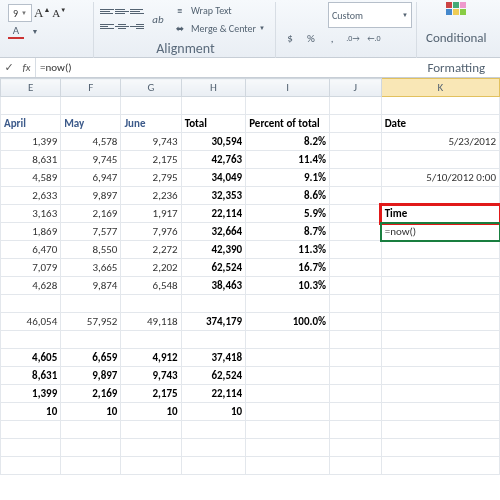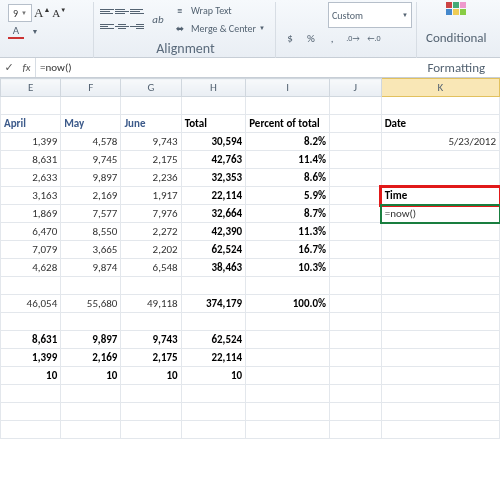--- a/index.html
+++ b/index.html
@@ -230,20 +230,29 @@
   <tr>
         <td>8,631</td>
         <td>9,745</td>
         <td>2,175</td>
         <td class="hdr-black">42,763</td>
         <td class="hdr-black">11.4%</td>
         <td></td>
         <td></td>
       </tr>
   <tr>
+        <td>4,589</td>
+        <td>6,947</td>
+        <td>2,795</td>
+        <td class="hdr-black">34,049</td>
+        <td class="hdr-black">9.1%</td>
+        <td></td>
+        <td>5/10/2012 0:00</td>
+      </tr>
+  <tr>
         <td>2,633</td>
         <td>9,897</td>
         <td>2,236</td>
         <td class="hdr-black">32,353</td>
         <td class="hdr-black">8.6%</td>
         <td></td>
         <td></td>
       </tr>
   <tr>
         <td>3,163</td>
@@ -294,32 +303,41 @@
         <td></td>
         <td></td>
         <td></td>
         <td></td>
         <td></td>
         <td></td>
         <td></td>
       </tr>
   <tr>
         <td>46,054</td>
-        <td>55,680</td>
+        <td>57,952</td>
         <td>49,118</td>
         <td class="hdr-black">374,179</td>
         <td class="hdr-black">100.0%</td>
         <td></td>
         <td></td>
       </tr>
   <tr>
         <td></td>
         <td></td>
         <td></td>
         <td></td>
+        <td></td>
+        <td></td>
+        <td></td>
+      </tr>
+  <tr>
+        <td class="hdr-black">4,605</td>
+        <td class="hdr-black">6,659</td>
+        <td class="hdr-black">4,912</td>
+        <td class="hdr-black">37,418</td>
         <td></td>
         <td></td>
         <td></td>
       </tr>
   <tr>
         <td class="hdr-black">8,631</td>
         <td class="hdr-black">9,897</td>
         <td class="hdr-black">9,743</td>
         <td class="hdr-black">62,524</td>
         <td></td>

